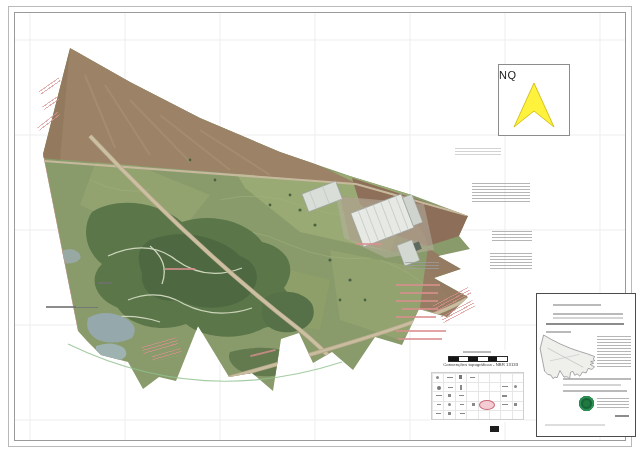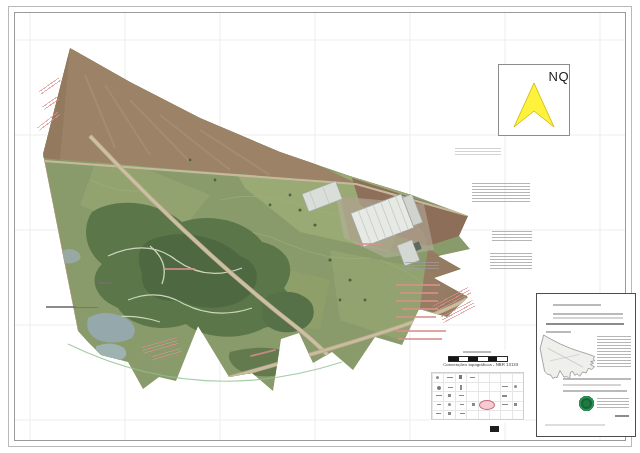--- a/index.html
+++ b/index.html
@@ -8,21 +8,21 @@
   .abs{position:absolute;}
   
   .tl{height:2px;background:#a9a9a9;opacity:.8;}
   .tl.dark{background:#6f6f6f;}
   .tl.red{background:#d98f8f;}
   .tb{background:repeating-linear-gradient(to bottom,#9d9d9d 0 1px,transparent 1px 3px);opacity:.75;}
   .tb.red{background:repeating-linear-gradient(to bottom,#d98f8f 0 1px,transparent 1px 3px);}
   .tb.light{opacity:.45;}
   
   #north-box{left:498px;top:64px;width:70px;height:70px;background:#fff;border:1px solid #8c8c8c;}
-  #north-label{width:100%;text-align:right;top:4px;left:0;font-size:13px;color:#1a1a1a;letter-spacing:.5px;}
+  #north-label{width:100%;text-align:left;top:4px;left:0;font-size:11px;color:#1a1a1a;letter-spacing:.5px;}
   
   #legend-box{left:430px;top:350px;width:94px;height:72px;background:#fff;}
   #scale-label{left:33px;top:1px;width:28px;}
   #scale-bar{left:18px;top:6px;width:58px;height:4px;border:1px solid #2a2a2a;
     background:linear-gradient(to right,#151515 0 16.6%,#fff 16.6% 33.3%,#151515 33.3% 50%,#fff 50% 66.6%,#151515 66.6% 83.3%,#fff 83.3% 100%);}
   #legend-title{left:0;top:12px;width:94px;text-align:center;font-size:6px;color:#3a3a3a;
     transform:scale(.72);transform-origin:50% 0;white-space:nowrap;}
   #legend-grid{left:1px;top:22px;width:91px;height:46px;border:1px solid #cfcfcf;
     background:repeating-linear-gradient(to right,#e6e6e6 0 1px,transparent 1px 11.4px),
                repeating-linear-gradient(to bottom,#e6e6e6 0 1px,transparent 1px 9.2px);}

